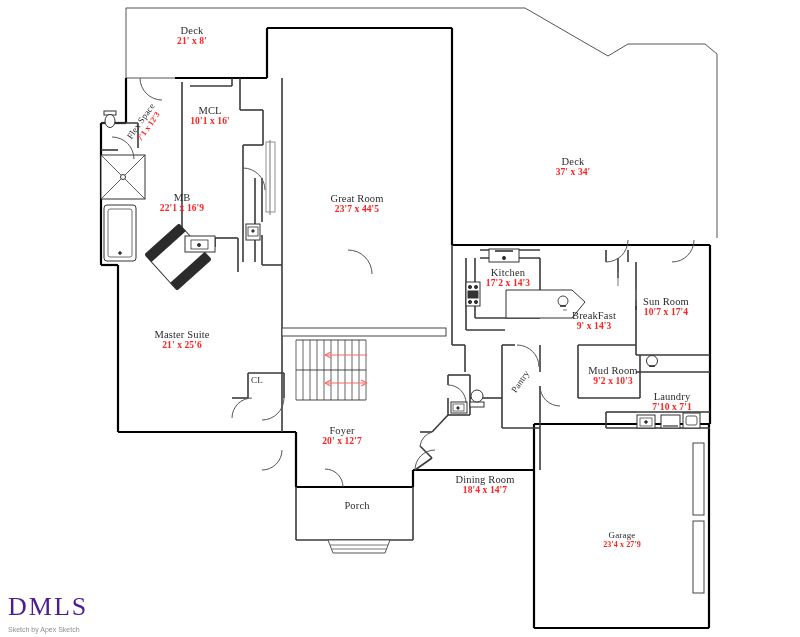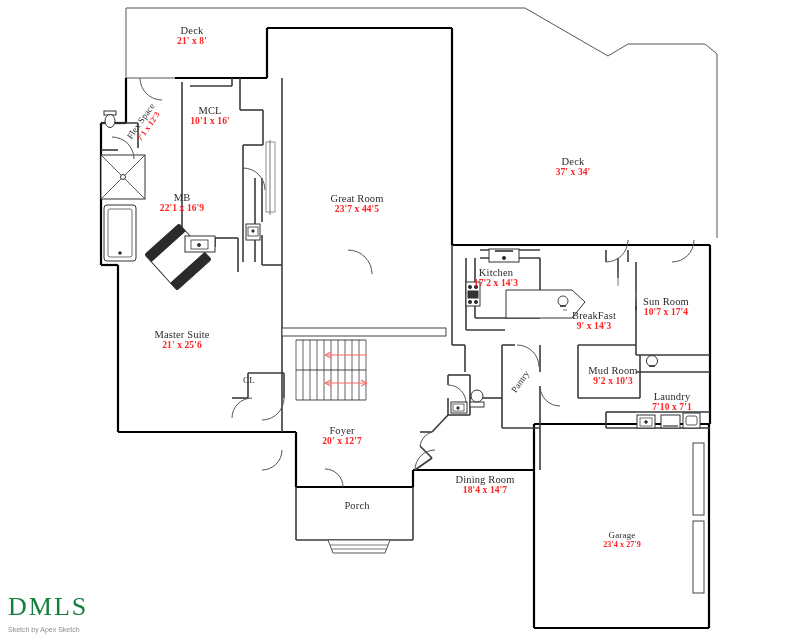--- a/index.html
+++ b/index.html
@@ -48,21 +48,21 @@
     font-size: 9.5px;
     font-weight: bold;
     letter-spacing: 0.1px;
     margin-top: 0px;
   }
   .small-name .room-name { font-size: 9px; }
   .small-name .room-dims { font-size: 8px; }
   .rot-neg55 { transform: translate(-50%,-50%) rotate(-55deg); }
   .watermark {
     position: absolute;
-    color: #15803d;
+    color: #4c1d95;
     font-family: "Liberation Serif", "DejaVu Serif", serif;
     font-size: 26px;
     letter-spacing: 2px;
   }
   .credit {
     position: absolute;
     color: #8f8f8f;
     font-family: "Liberation Sans", sans-serif;
     font-size: 7px;
   }
@@ -379,35 +379,35 @@
   <div class="room-label" style="left:182px; top:203px;">
     <span class="room-name">MB</span>
     <span class="room-dims">22'1 x 16'9</span>
   </div>
 
   <div class="room-label" style="left:182px; top:340px;">
     <span class="room-name">Master Suite</span>
     <span class="room-dims">21' x 25'6</span>
   </div>
 
-  <div class="room-label small-name" style="left:249px; top:381px;">
+  <div class="room-label small-name" style="left:257px; top:381px;">
     <span class="room-name">CL</span>
   </div>
 
   <div class="room-label" style="left:357px; top:186px;margin-top:18px;">
     <span class="room-name">Great Room</span>
     <span class="room-dims">23'7 x 44'5</span>
   </div>
 
   <div class="room-label" style="left:573px; top:167px;">
     <span class="room-name">Deck</span>
     <span class="room-dims">37' x 34'</span>
   </div>
 
-  <div class="room-label" style="left:496px; top:278px;">
+  <div class="room-label" style="left:508px; top:278px;">
     <span class="room-name">Kitchen</span>
     <span class="room-dims">17'2 x 14'3</span>
   </div>
 
   <div class="room-label" style="left:594px; top:285px;margin-top:36px;">
     <span class="room-name">BreakFast</span>
     <span class="room-dims">9' x 14'3</span>
   </div>
 
   <div class="room-label" style="left:666px; top:307px;">

